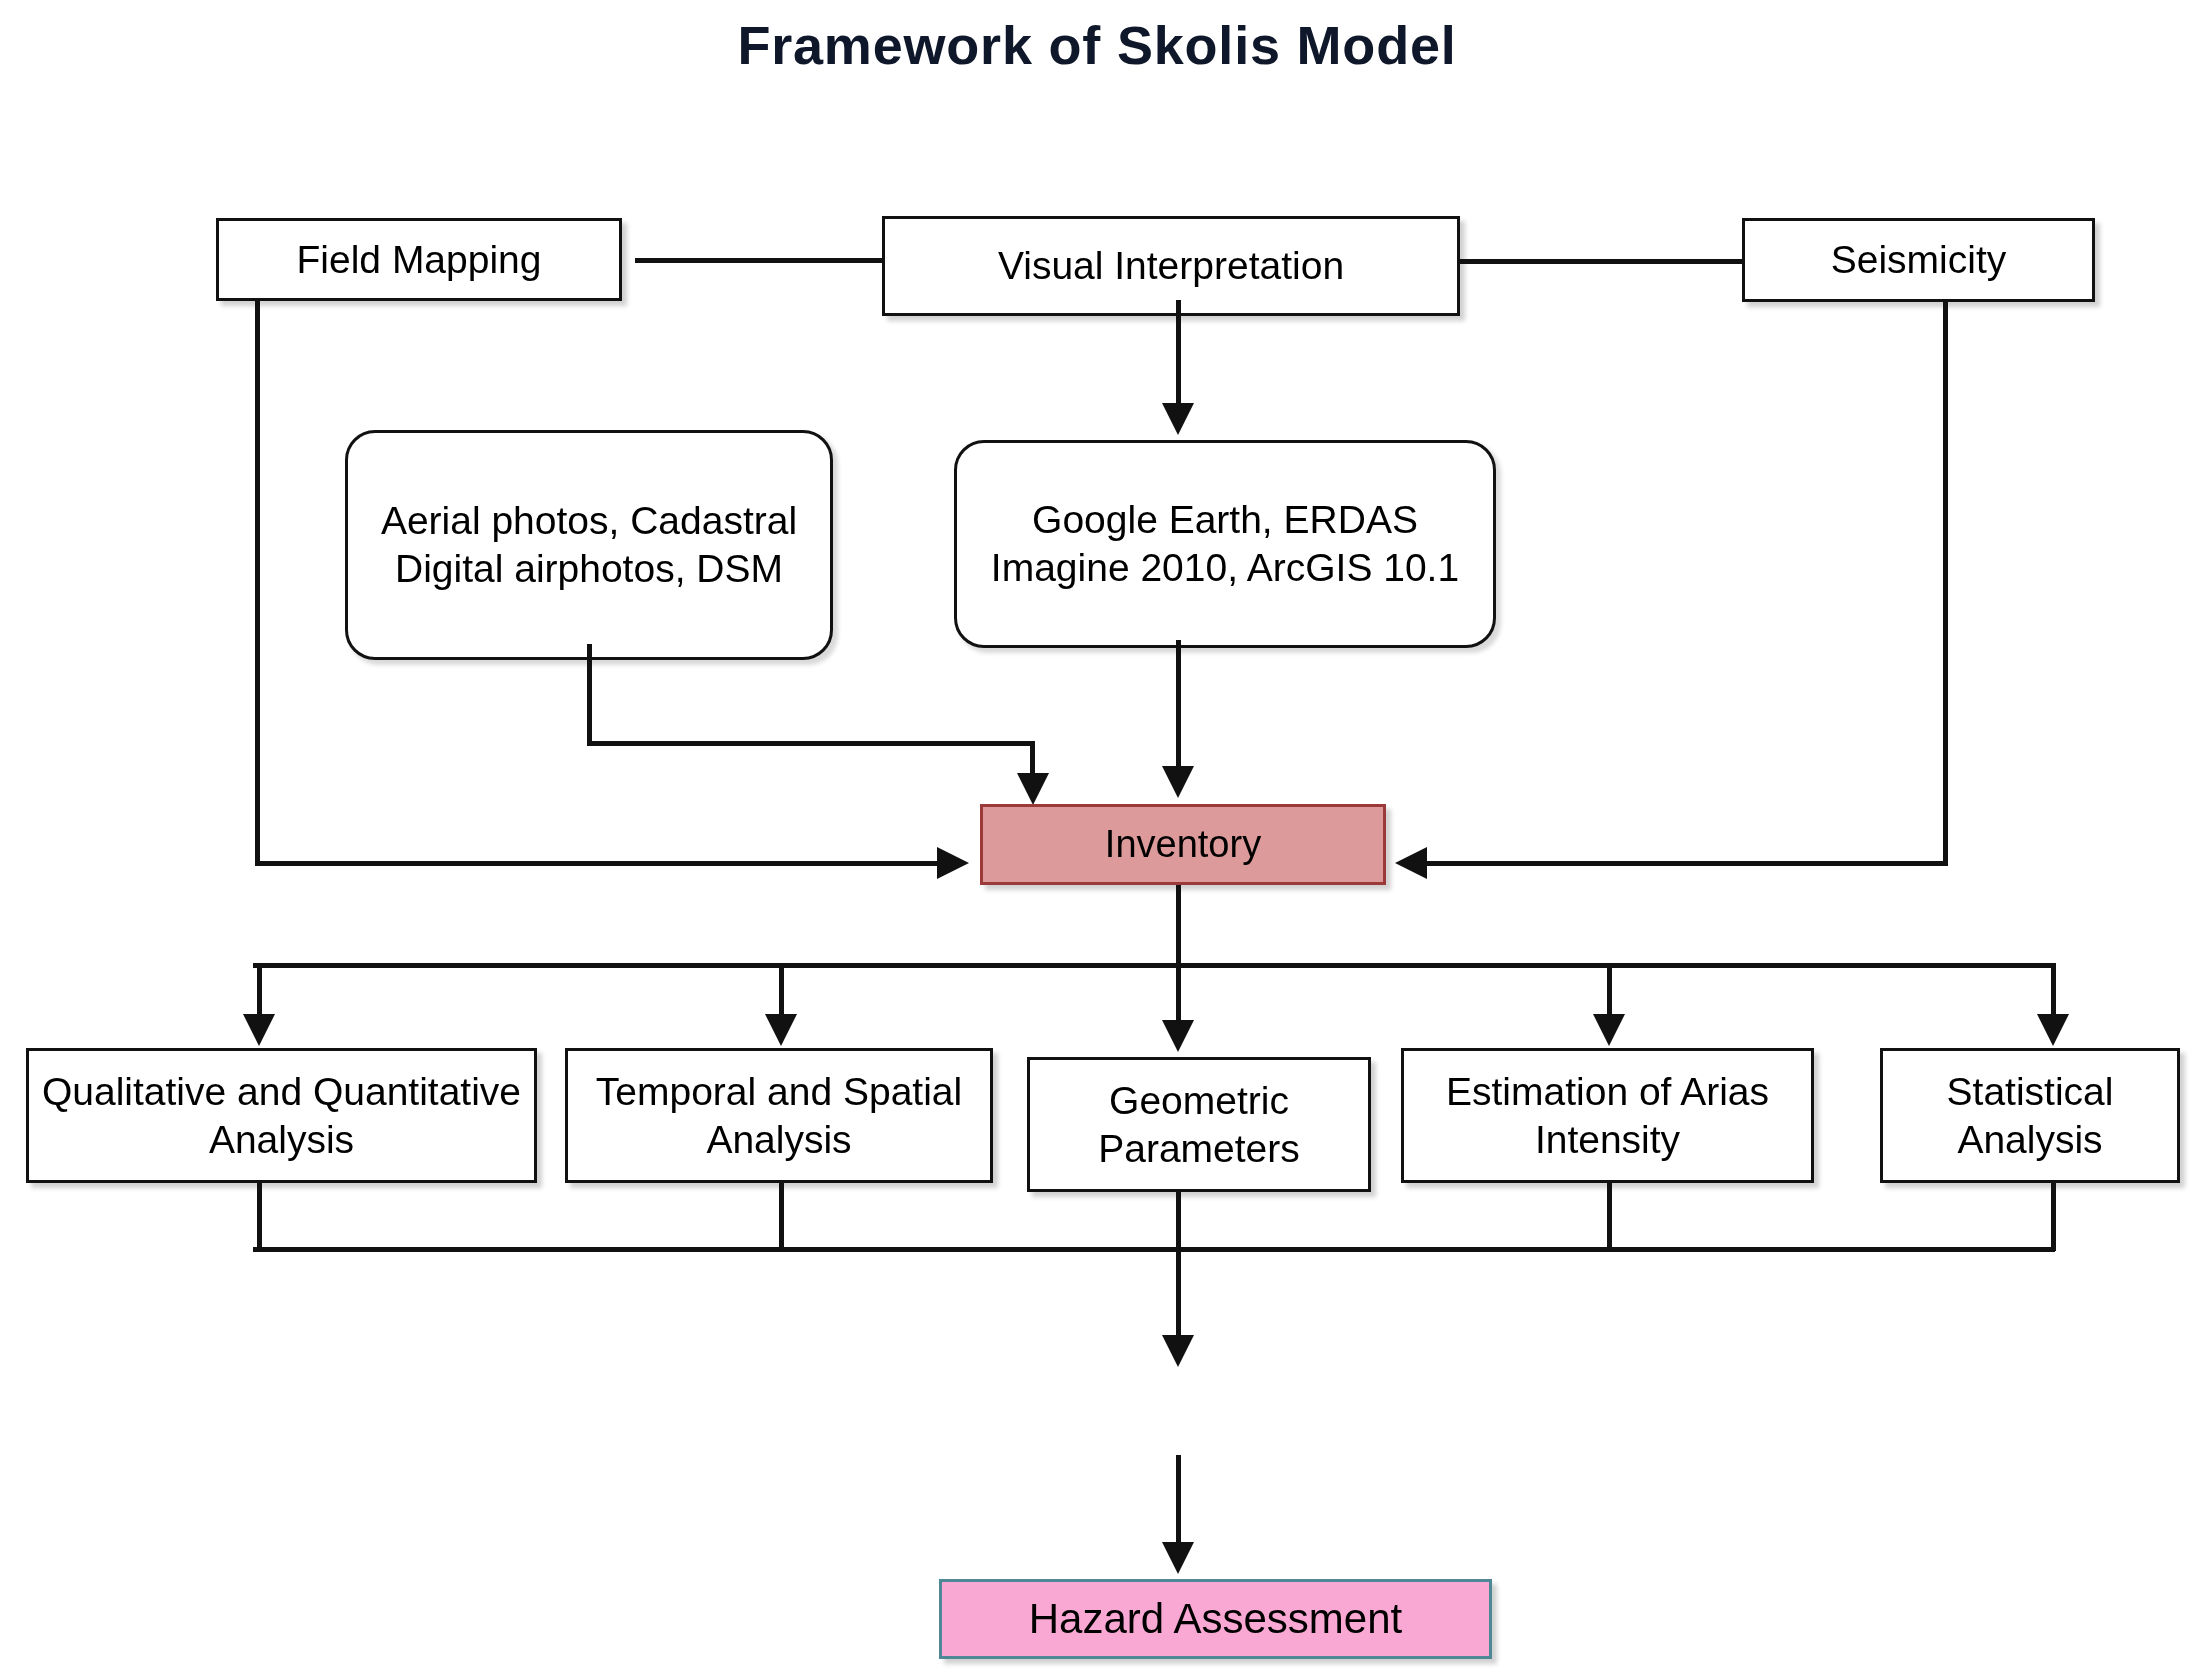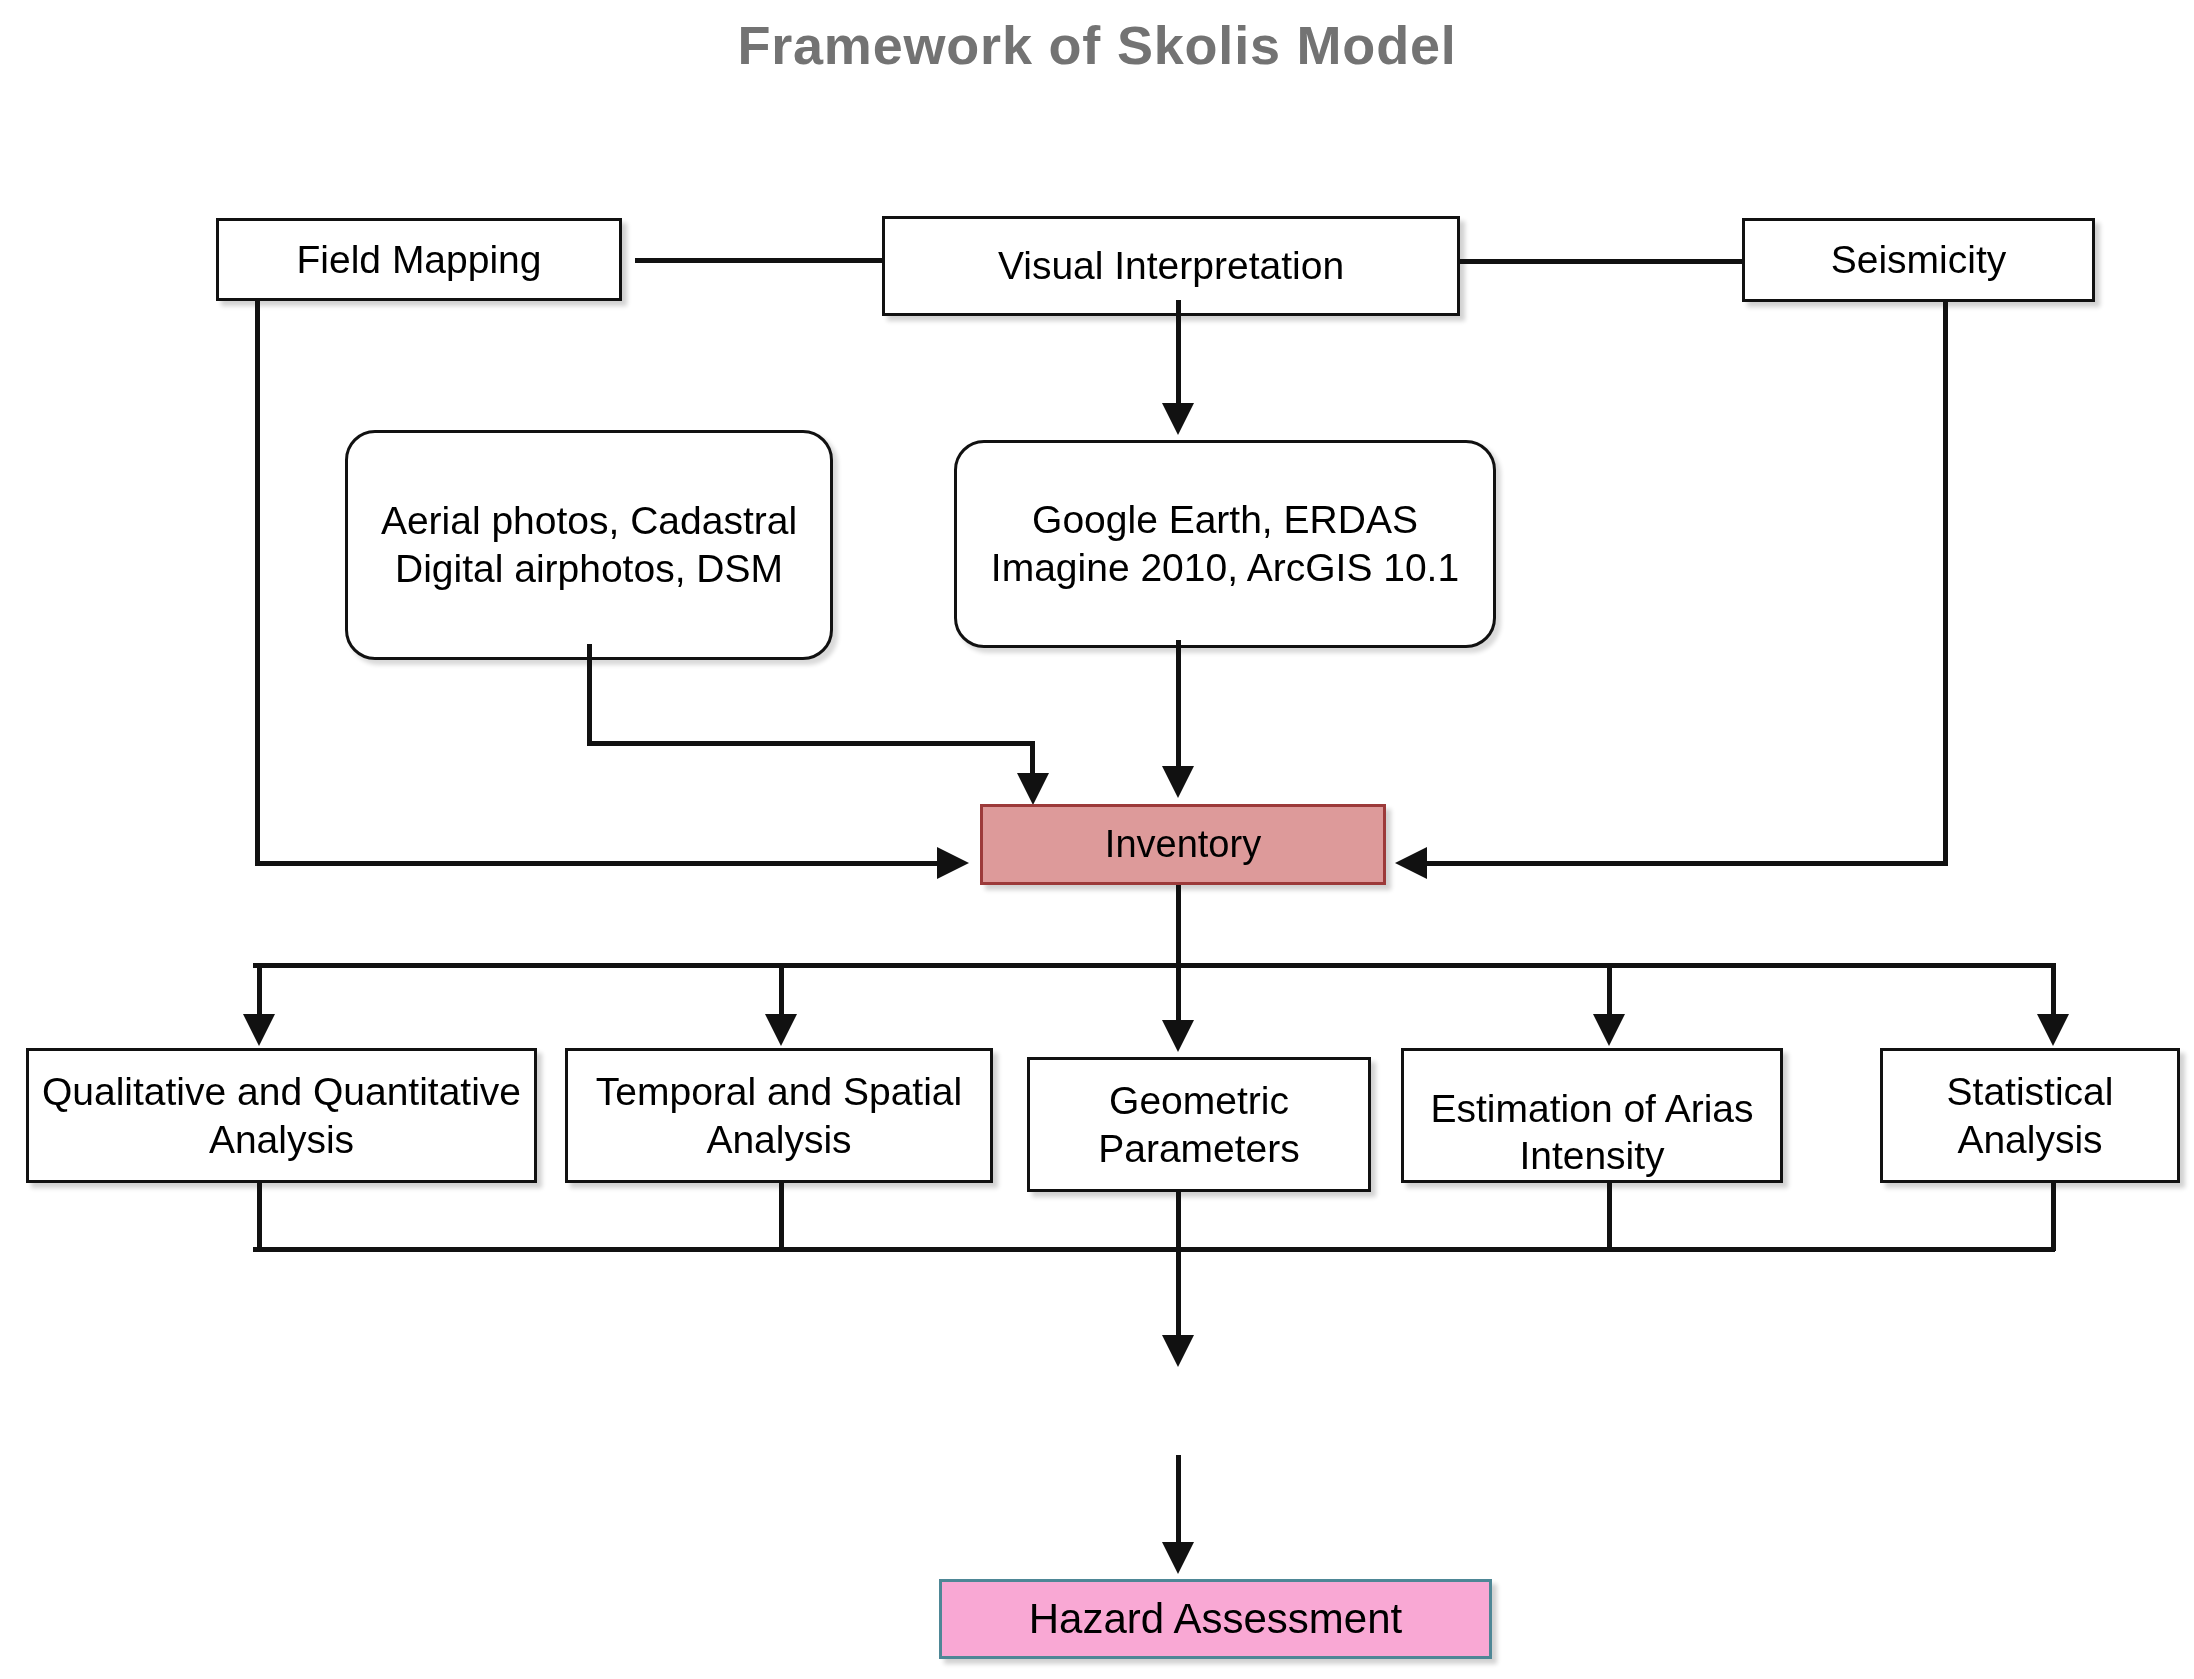--- a/index.html
+++ b/index.html
@@ -1,21 +1,21 @@
 <!DOCTYPE html>
 <html style="font-size:12px"><head>
 <meta charset="utf-8">
 <style>
   html,body{margin:0;padding:0;background:#ffffff;}
   body{font-family:"Liberation Sans", sans-serif;}
   #stage{position:relative;width:2194px;height:1680px;background:#ffffff;overflow:hidden;}
 
   #title{
     position:absolute;left:0;top:13.5px;width:2194px;text-align:center;
-    font-size:54px;font-weight:bold;color:#737373;letter-spacing:0.8px;
+    font-size:54px;font-weight:bold;color:#0f172a;letter-spacing:0.8px;
   }
 
   .node{
     position:absolute;box-sizing:border-box;
     display:flex;align-items:center;justify-content:center;
     text-align:center;color:#000;background:#ffffff;
     border:3.8px solid #111111;
     font-size:39px;line-height:1.22;
     box-shadow:5.3px 5.3px 4.5px rgba(0,0,0,0.18);
   }
@@ -110,21 +110,21 @@
   </div>
 
   <div class="node" style="left:565px;top:1048px;width:428px;height:135px;">
     <span class="txt">Temporal and Spatial Analysis</span>
   </div>
 
   <div class="node" style="left:1027px;top:1057px;width:344px;height:135px;">
     <span class="txt">Geometric Parameters</span>
   </div>
 
-  <div class="node" style="left:1401px;top:1048px;width:382px;height:135px;align-items:flex-end;">
+  <div class="node" style="left:1401px;top:1048px;width:413px;height:135px;">
     <span class="txt">Estimation of Arias Intensity</span>
   </div>
 
   <div class="node" style="left:1880px;top:1048px;width:300px;height:135px;justify-content:center;">
     <span class="txt">Statistical Analysis</span>
   </div>
 
   <div class="v" style="left:257px;top:1183px;height:68px;"></div>
   <div class="v" style="left:779px;top:1183px;height:68px;"></div>
   <div class="v" style="left:1176px;top:1192px;height:59px;"></div>

